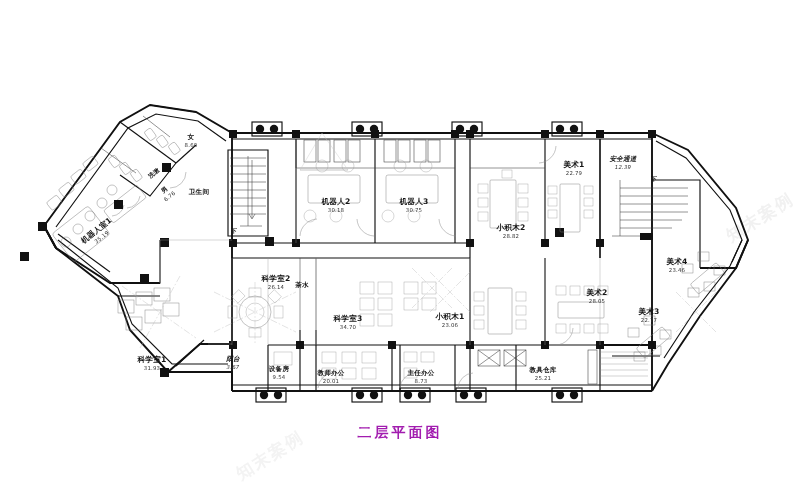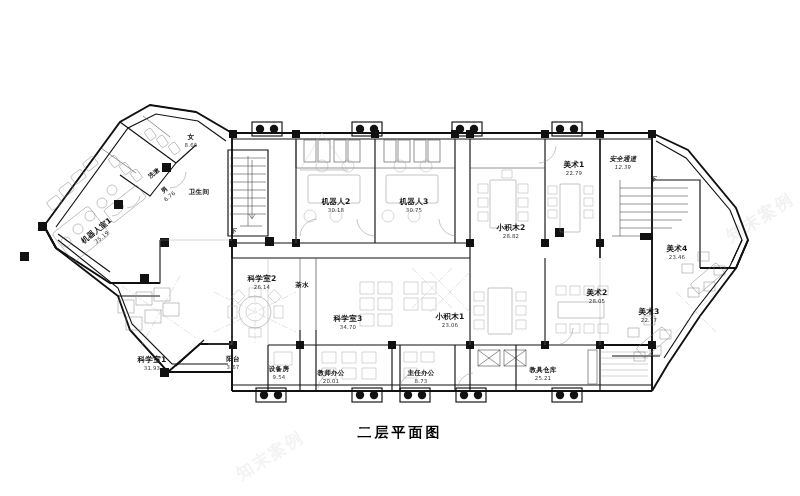--- a/index.html
+++ b/index.html
@@ -14,21 +14,21 @@
        font-family:"DejaVu Sans","Liberation Sans",sans-serif;
        line-height:1;letter-spacing:.2px;}
   .lbl .nm{display:block;font-size:7.6px;font-weight:700;text-align:center;}
   .lbl .ar{display:block;font-size:5.4px;font-weight:400;text-align:center;
            margin-top:2.5px;color:#333;}
   .lbl.small .nm{font-size:6.6px;}
   .lbl.tiny .nm{font-size:6px;}
   .lbl.rot{transform-origin:center center;}
 
   .title{position:absolute;left:0;top:424px;width:800px;text-align:center;
-         font-size:14px;font-weight:700;letter-spacing:3px;color:#000000;}
+         font-size:14px;font-weight:700;letter-spacing:3px;color:#a21caf;}
 
   .wm{position:absolute;color:#f1f1f1;font-size:17px;font-weight:700;
       letter-spacing:2px;transform:rotate(-32deg);user-select:none;
       pointer-events:none;}
 </style>
 </head>
 <body>
 
 <div id="stage">
 
@@ -490,26 +490,26 @@
 
   <div class="lbl small" style="left:180px;top:190px;width:38px;font-family:Liberation Mono, monospace;">
     <span class="nm">卫生间</span>
   </div>
 
   <div class="lbl" style="left:124px;top:356px;width:56px;">
     <span class="nm">科学室1</span>
     <span class="ar">31.93</span>
   </div>
 
-  <div class="lbl small" style="left:214px;top:356px;width:38px;">
+  <div class="lbl small" style="left:214px;top:356px;width:38px;font-style:italic;">
     <span class="nm">阳台</span>
     <span class="ar">3.67</span>
   </div>
 
-  <div class="lbl" style="left:234px;top:275px;width:56px;">
+  <div class="lbl" style="left:234px;top:275px;width:56px;padding-left:14px;">
     <span class="nm">科学室2</span>
     <span class="ar">26.14</span>
   </div>
 
   <div class="lbl small" style="left:288px;top:282px;width:28px;">
     <span class="nm">茶水</span>
   </div>
 
   <div class="lbl" style="left:320px;top:295px;width:56px;margin-top:20px;">
     <span class="nm">科学室3</span>
@@ -559,21 +559,21 @@
   <div class="lbl" style="left:574px;top:289px;width:46px;">
     <span class="nm">美术2</span>
     <span class="ar">28.05</span>
   </div>
 
   <div class="lbl" style="left:626px;top:308px;width:46px;">
     <span class="nm">美术3</span>
     <span class="ar">22.77</span>
   </div>
 
-  <div class="lbl" style="left:654px;top:245px;width:46px;">
+  <div class="lbl" style="left:654px;top:258px;width:46px;">
     <span class="nm">美术4</span>
     <span class="ar">23.46</span>
   </div>
 
   <div class="lbl small" style="left:598px;top:156px;width:50px;font-style:italic;">
     <span class="nm">安全通道</span>
     <span class="ar">12.39</span>
   </div>
 
   <div class="lbl small" style="left:518px;top:367px;width:50px;">

